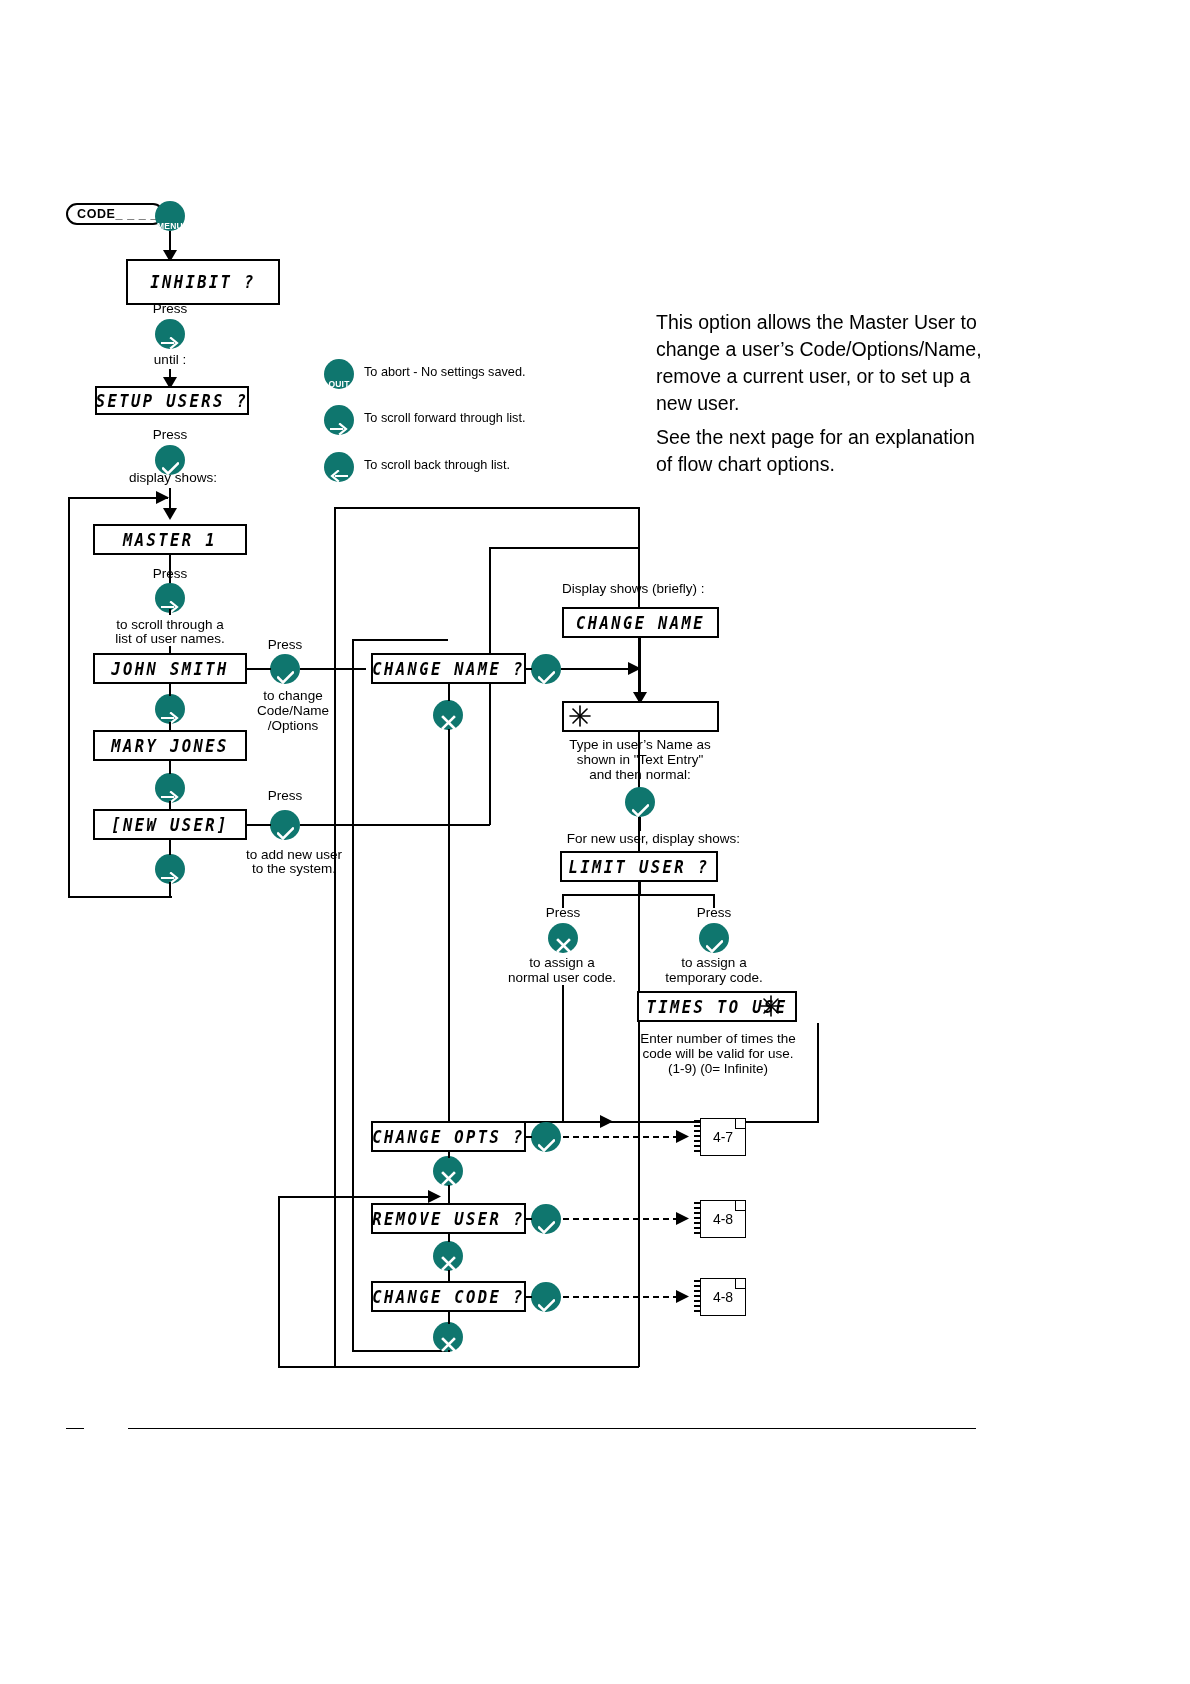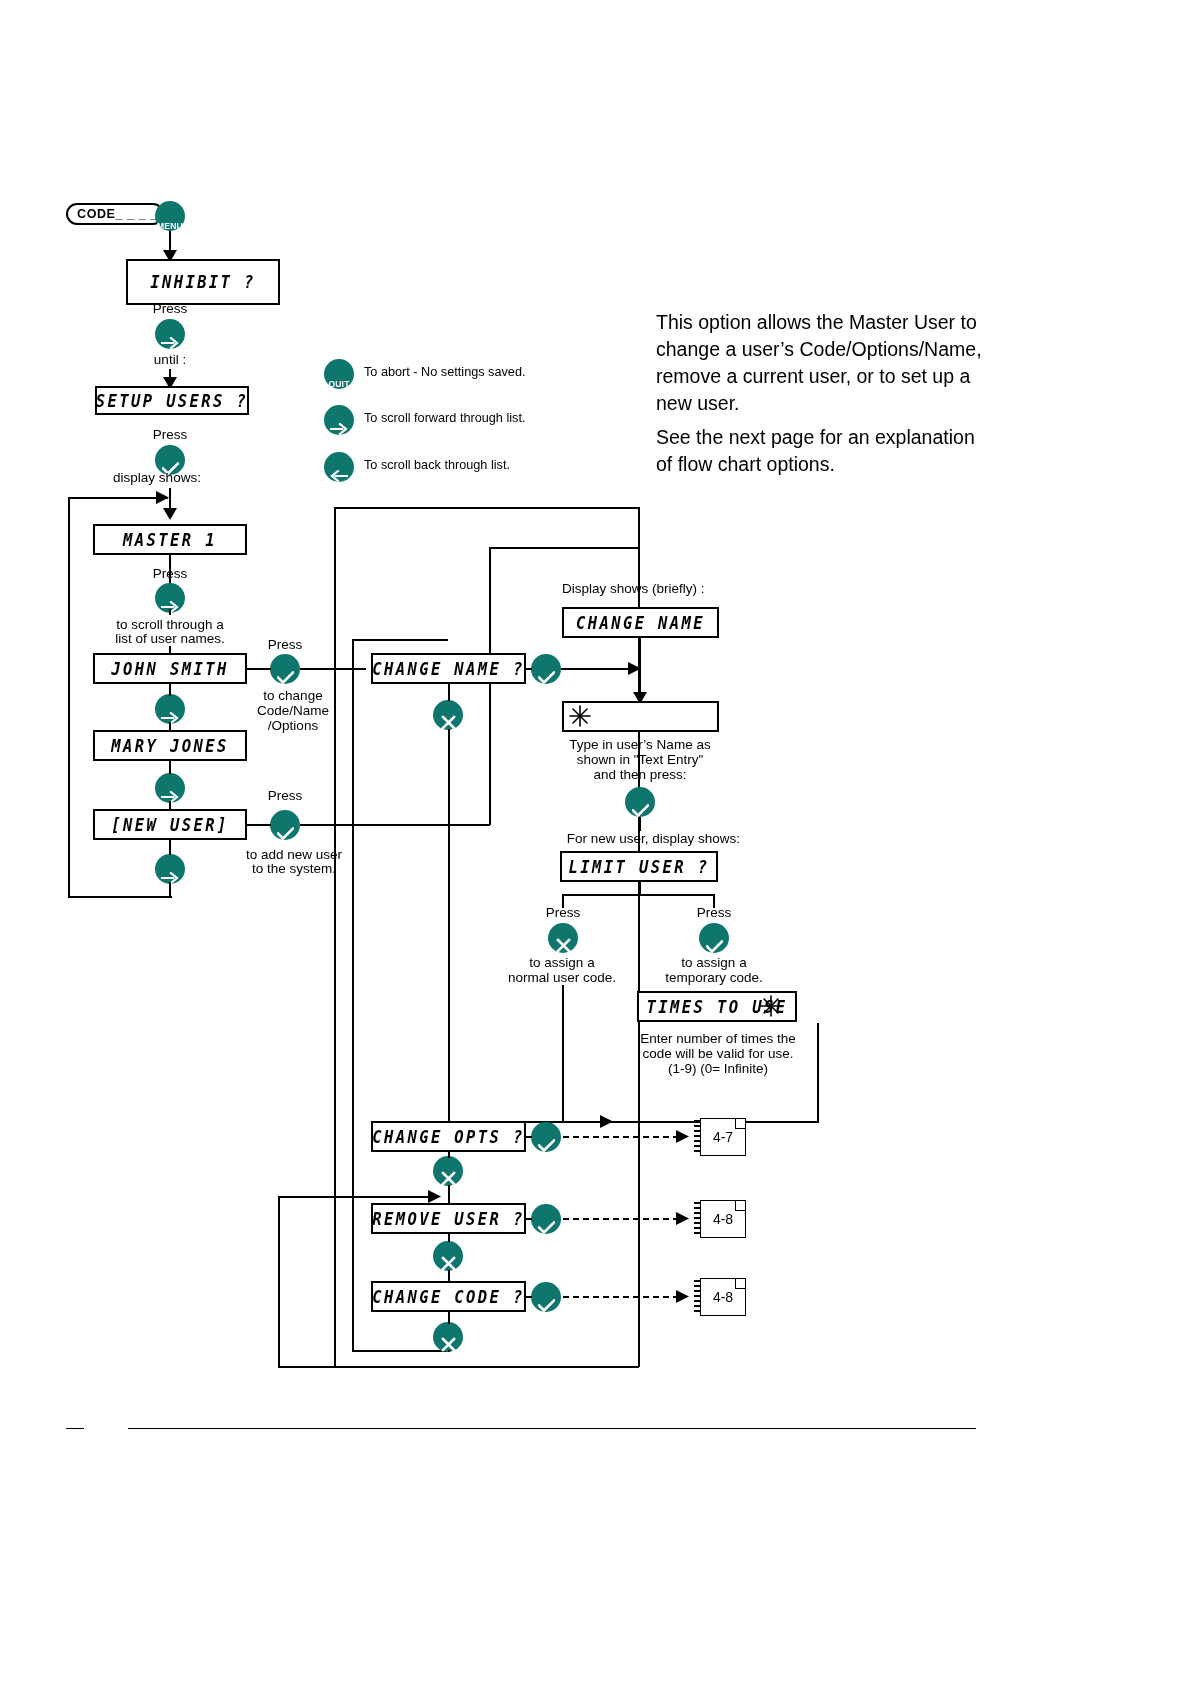--- a/index.html
+++ b/index.html
@@ -149,21 +149,21 @@
   </div>
 
   <div class="cap c" style="left:138px;top:427px;width:64px;">Press</div>
 
   <div class="key md" style="left:155px;top:445px;">
     <svg width="17" height="13" viewBox="0 0 17 13">
       <path d="M1 6.5 L6 11.5 L16 1.5" stroke="#fff" stroke-width="2.6" fill="none" stroke-linecap="square"></path>
     </svg>
   </div>
 
-  <div class="cap c" style="left:102px;top:470px;width:110px;">display shows:</div>
+  <div class="cap c" style="left:118px;top:470px;width:110px;">display shows:</div>
 
   <div class="key md" style="left:324px;top:359px;">
     <span class="quit-txt">QUIT</span>
   </div>
   <div class="legtxt" style="left:364px;top:365px;">To abort - No settings saved.</div>
 
   <div class="key md" style="left:324px;top:405px;">
     <svg width="18" height="12" viewBox="0 0 18 12">
       <path d="M0 6 h12 M10 1 l6 5 l-6 5" stroke="#fff" stroke-width="2.2" fill="none" stroke-linecap="square"></path>
     </svg>
@@ -337,21 +337,21 @@
       <line x1="15" y1="15" x2="5" y2="15"></line>
       <line x1="15" y1="15" x2="25" y2="15"></line>
       <line x1="15" y1="15" x2="8" y2="22"></line>
       <line x1="15" y1="15" x2="22" y2="22"></line>
       <line x1="15" y1="15" x2="15" y2="25"></line>
     </g>
   </svg>
 
   <div class="cap c" style="left:550px;top:737px;width:180px;">Type in user’s Name as</div>
   <div class="cap c" style="left:550px;top:752px;width:180px;">shown in "Text Entry"</div>
-  <div class="cap c" style="left:550px;top:767px;width:180px;">and then press:</div>
+  <div class="cap c" style="left:550px;top:767px;width:180px;">and then normal:</div>
 
   <div class="key md" style="left:625px;top:787px;">
     <svg width="17" height="13" viewBox="0 0 17 13">
       <path d="M1 6.5 L6 11.5 L16 1.5" stroke="#fff" stroke-width="2.6" fill="none" stroke-linecap="square"></path>
     </svg>
   </div>
   <div class="line vl" style="left:639px;top:817px;height:14px;"></div>
 
   <div class="cap c" style="left:540px;top:831px;width:200px;text-align:right;">For new user, display shows:</div>
 

